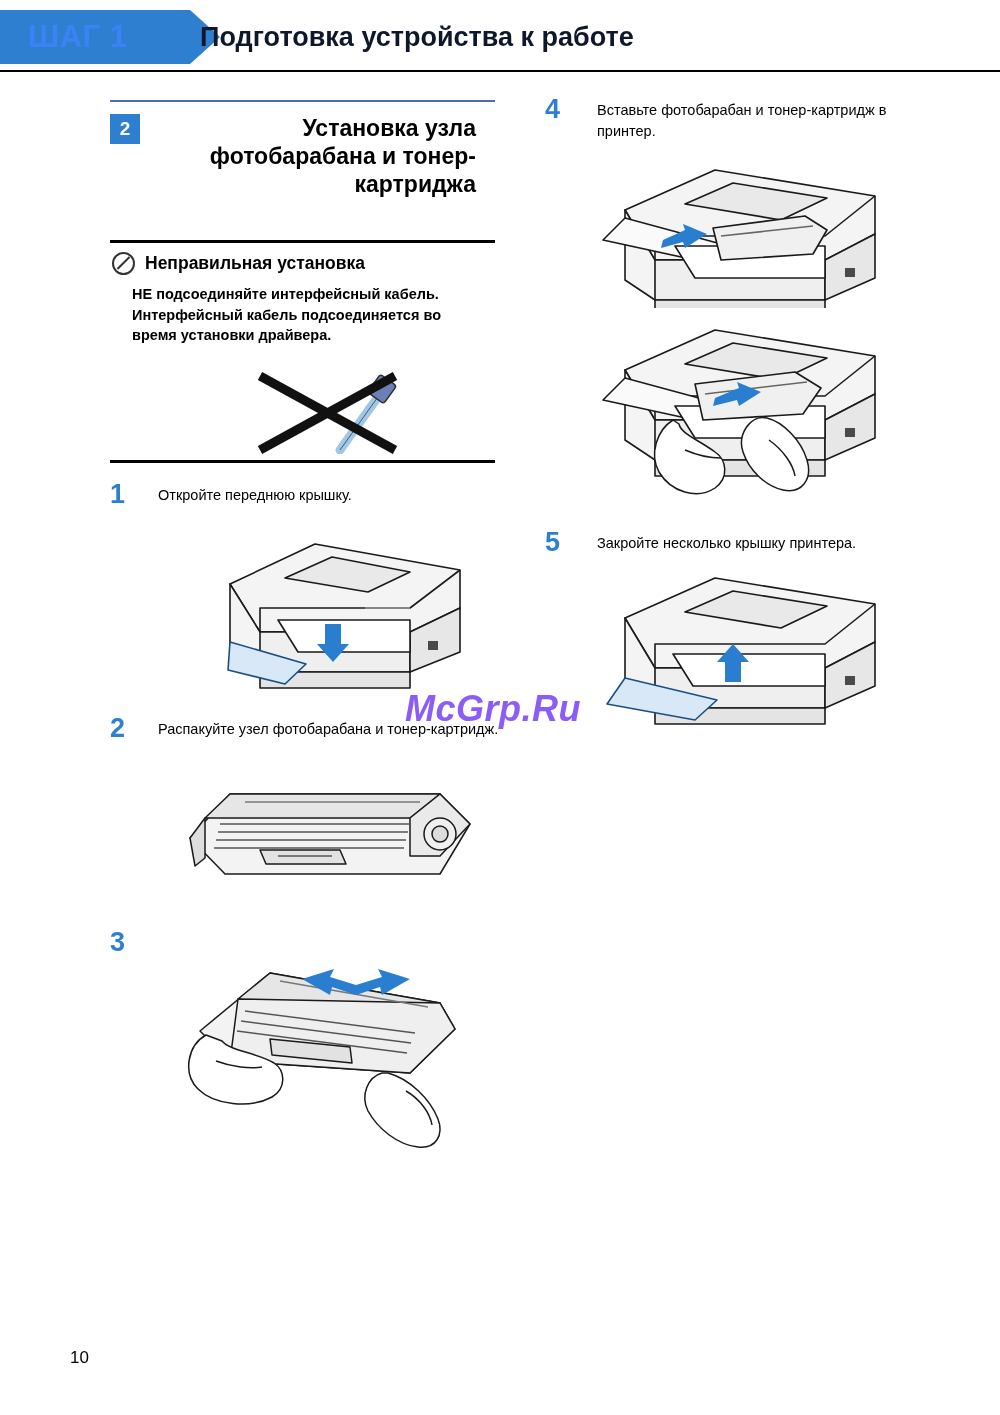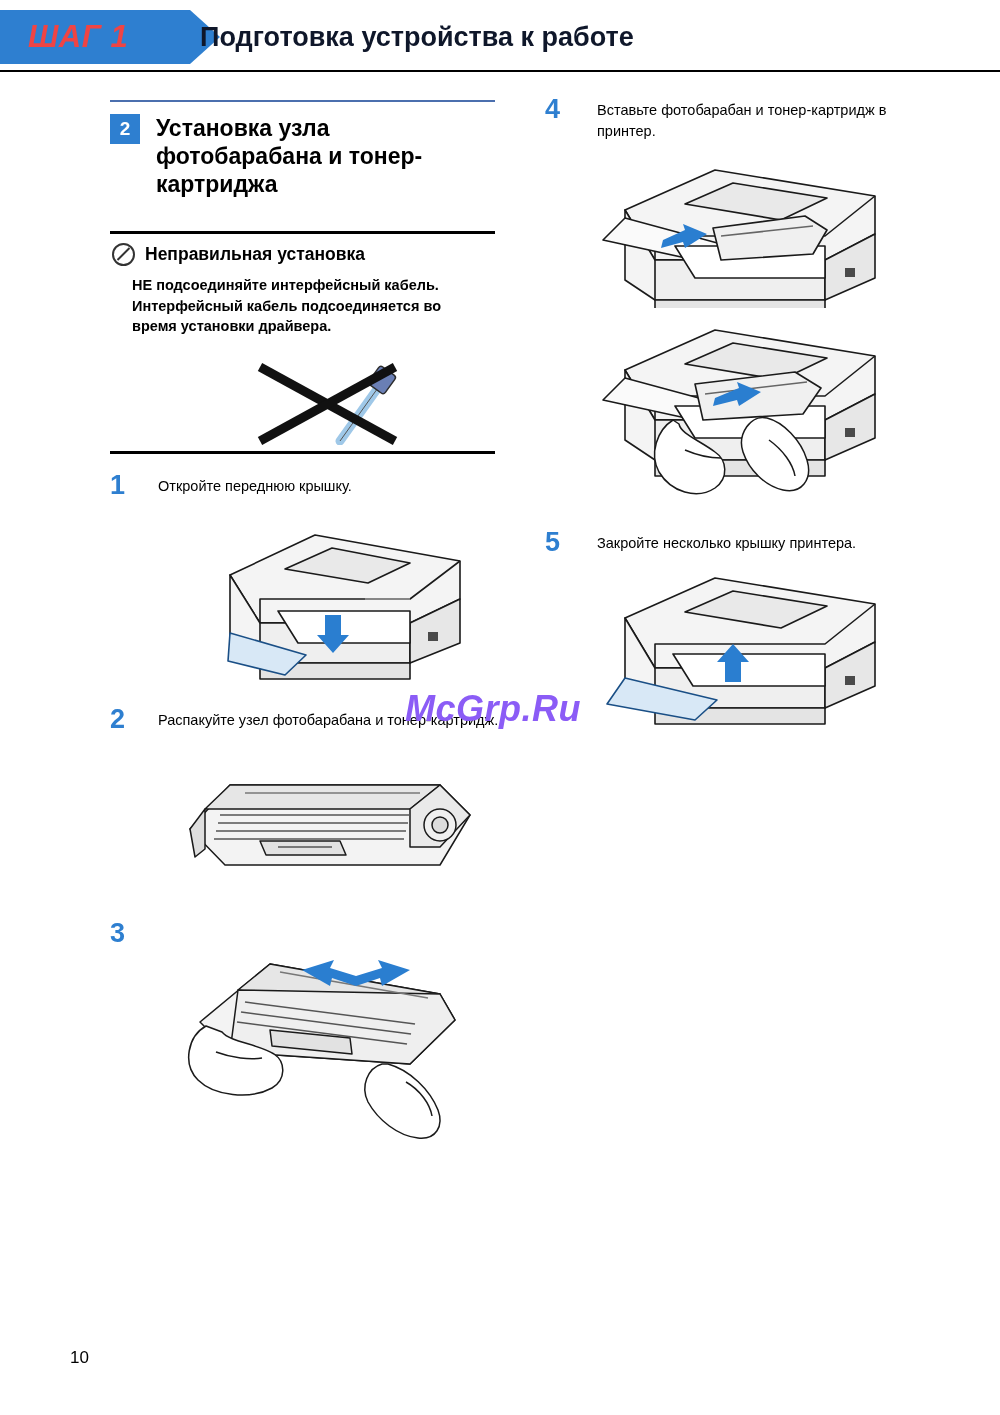--- a/index.html
+++ b/index.html
@@ -33,25 +33,24 @@
     position: absolute;
     top: 10px; left: 190px;
     width: 0; height: 0;
     border-top: 27px solid transparent;
     border-bottom: 27px solid transparent;
     border-left: 30px solid #2e7fd0;
   }
   .header-step {
     position: absolute;
     top: 19px; left: 28px;
-    color: #ef4444;
+    color: #3b82f6;
     font-size: 31px;
     font-weight: bold;
     letter-spacing: 0.5px;
-    font-style: italic;
   }
   .header-title {
     position: absolute;
     top: 22px; left: 200px;
     font-size: 27px;
     font-weight: bold;
     color: #0f172a;
   }
   .header-rule {
     position: absolute;
@@ -96,25 +95,26 @@
     align-items: center;
     justify-content: center;
     flex: none;
     margin-right: 16px;
   }
   .sec-title {
     font-size: 23px;
     font-weight: bold;
     line-height: 1.22;
     max-width: 320px;
+    text-align: right;
   }
 
   
   .warn-wrap {
-    margin-top: 33px;
+    margin-top: 42px;
     width: 385px;
   }
   .warn-rule {
     width: 385px;
     height: 3px;
     background: #000000;
   }
   .warn-head {
     display: flex;
     align-items: center;

